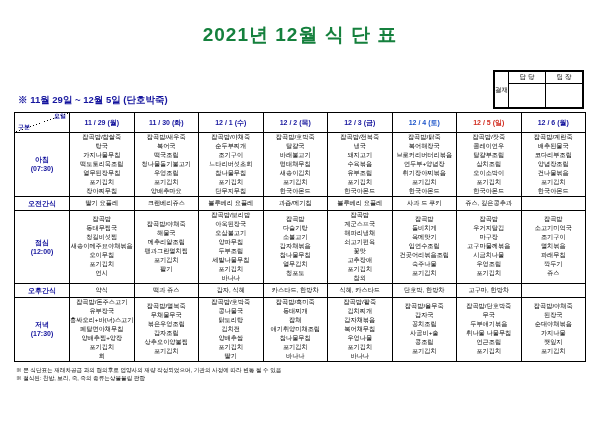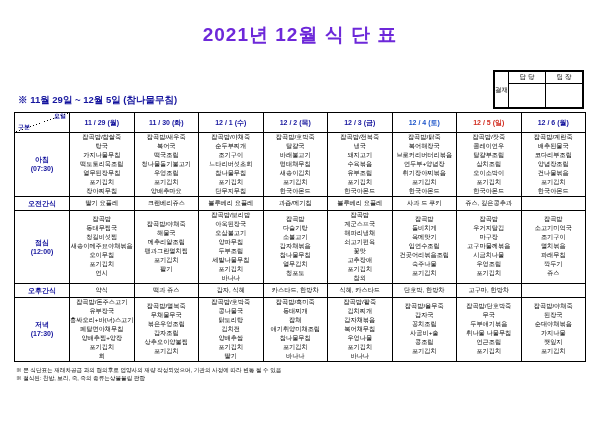--- a/index.html
+++ b/index.html
@@ -19,21 +19,21 @@
     width: 600px;
     height: 424px;
     box-sizing: border-box;
     padding: 0 14px;
   }
   .title {
     text-align: center;
     font-size: 19px;
     font-weight: bold;
     letter-spacing: 1px;
-    color: #6d28d9;
+    color: #15803d;
     margin-top: 22px;
     margin-bottom: 4px;
   }
   .approval-box {
     position: absolute;
     right: 16px;
     top: 48px;
     border: 1px solid #000;
     border-collapse: collapse;
     font-size: 6.5px;
@@ -159,21 +159,21 @@
         <td class="ap-head">팀 장</td>
       </tr>
       <tr>
         <td class="ap-cell"></td>
         <td class="ap-cell"></td>
       </tr>
     </tbody>
       </table>
   </div>
 
-  <div class="subtitle">※ 11월 29일 ~ 12월 5일 (참나물무침)</div>
+  <div class="subtitle">※ 11월 29일 ~ 12월 5일 (단호박죽)</div>
 
   <table class="menu">
     <thead>
       <tr>
         <th class="hdr-corner">
           <span class="bg-diag"></span>
           <span class="c1">요일</span>
           <span class="c2">구분</span>
         </th>
         <th class="day">11 / 29 (월)</th>

